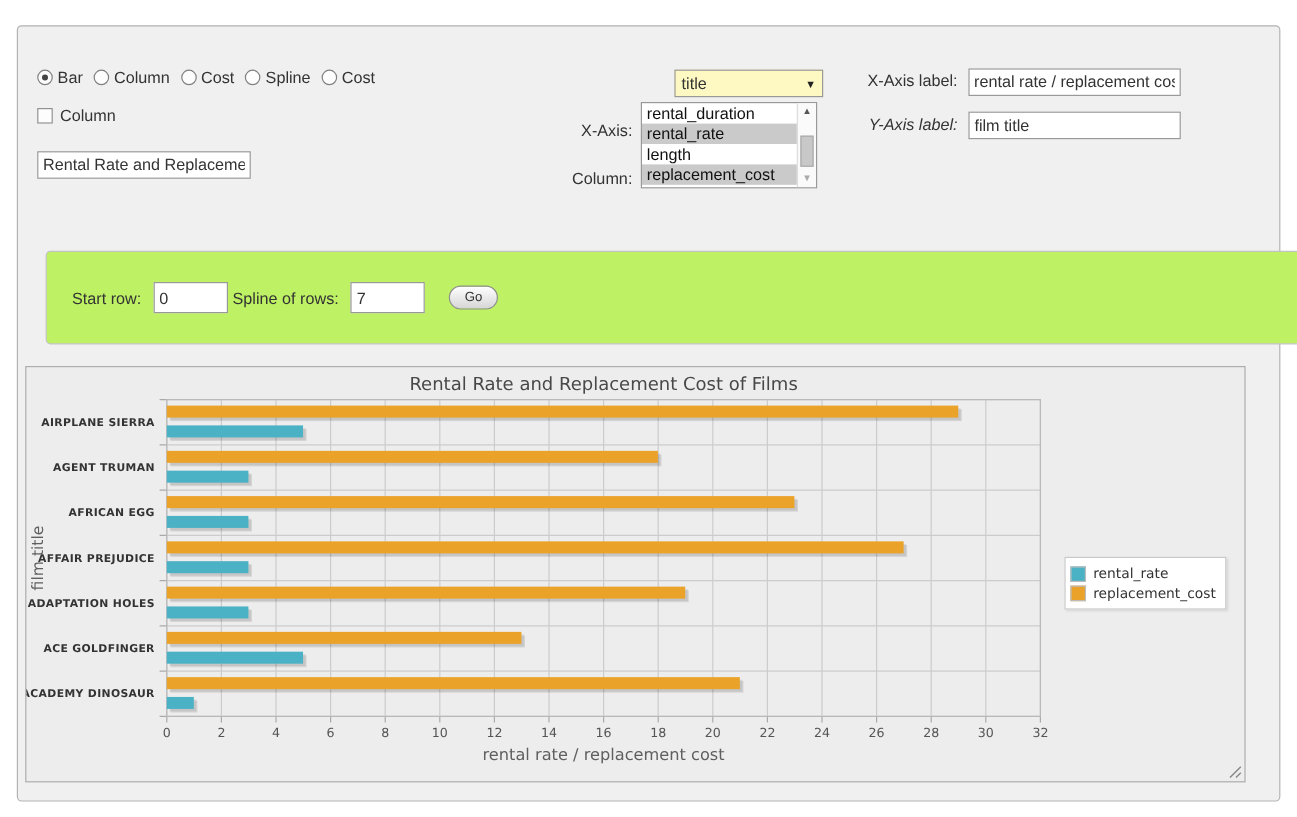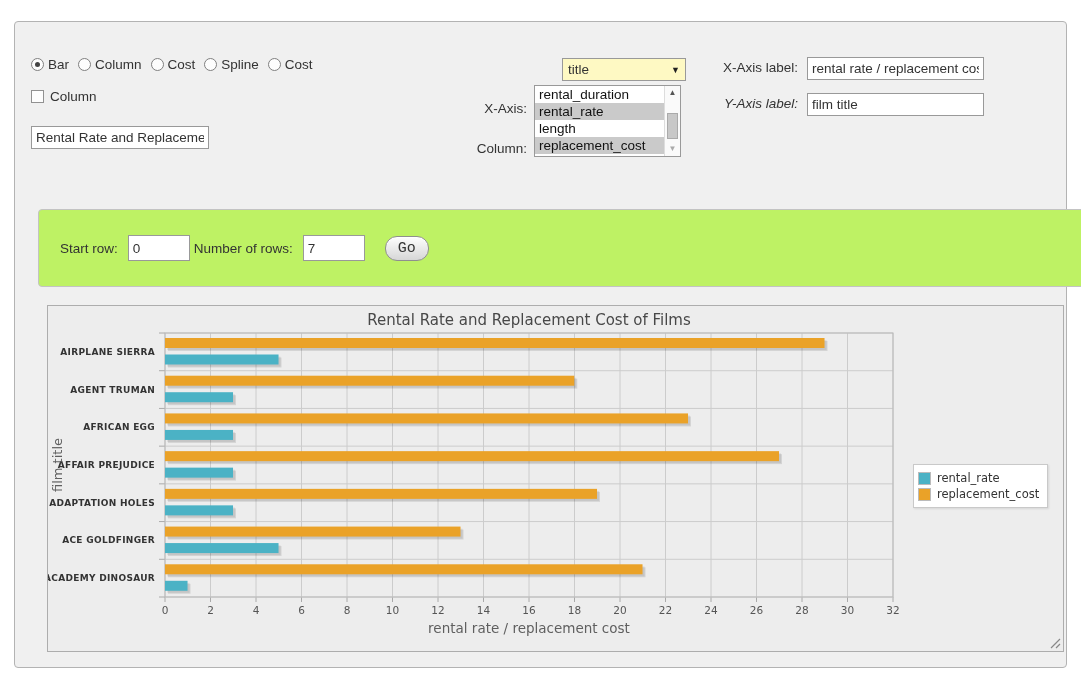--- a/index.html
+++ b/index.html
@@ -53,26 +53,26 @@
   .series-lbl { position: absolute; right: 539px; top: 119px; }
   .xlabel-lbl { position: absolute; right: 268px; top: 38px; }
   .ylabel-lbl { position: absolute; right: 268px; top: 74px; font-style: italic; }
   .xlabel-input { position: absolute; left: 792px; top: 35px; width: 177px; height: 23px; border-color:#aaa; }
   .ylabel-input { position: absolute; left: 792px; top: 71px; width: 177px; height: 23px; border-color:#aaa; }
 
   .rows-panel { position: absolute; left: 23px; top: 163px; width: 1072px; height: 78px;
     background: #bef264; border: 1px solid #c3c3c3; border-radius: 4px;
     display: flex; align-items: center; padding-left: 21px; margin-top: 24px; }
   .rows-panel input[type=text] { width: 62px; height: 26px; margin: 0 4px 0 10px; }
-  .go-btn { margin-left: 16px; padding: 3px 12px; font-size: 15px; color: #333;
-    font-family: Liberation Mono, monospace;
+  .go-btn { margin-left: 16px; padding: 3px 12px; font-size: 11px; color: #333;
+    font-family: Liberation Sans, sans-serif;
     border: 1px solid #8f8f8f; border-radius: 12px;
     background: linear-gradient(#fefefe, #d6d6d6); box-shadow: inset 0 1px 0 #fff; }
 
-  .chart-box { position: absolute; left: 32px; top: 283px; width: 1017px; height: 347px;
+  .chart-box { position: absolute; left: 6px; top: 283px; width: 1017px; height: 347px;
     background: #ededed; border: 1px solid #adadad; }
   .chart-box svg.plot { display: block; font-family: "DejaVu Sans", sans-serif; }
 
   .chart-legend { position: absolute; left: 865px; top: 158px; background: #fff;
     border: 1px solid #c9c9c9; padding: 4px 8px 4px 4px; box-shadow: 1px 1px 2px rgba(0,0,0,0.1); }
   .chart-legend .row { display: flex; align-items: center; margin: 2px 0; }
   .chart-legend .swatch { width: 13px; height: 13px; border: 1px solid #bbb; margin-right: 6px; flex: none; }
   .chart-legend .name { font-size: 11.5px; color: #333; font-family: "DejaVu Sans", sans-serif; white-space: nowrap; }
 
   .grip { position: absolute; right: 2px; bottom: 2px; width: 11px; height: 11px; }
@@ -132,21 +132,21 @@
   <span class="lbl series-lbl">Column:</span>
 
   <span class="lbl xlabel-lbl">X-Axis label:</span>
   <input type="text" class="xlabel-input" value="rental rate / replacement cost" style="">
   <span class="lbl ylabel-lbl">Y-Axis label:</span>
   <input type="text" class="ylabel-input" value="film title" style="">
 
   <div class="rows-panel">
     <span class="lbl">Start row:</span>
     <input type="text" value="0" style="">
-    <span class="lbl">Number of rows:</span>
+    <span class="lbl">Spline of rows:</span>
     <input type="text" value="7" style="">
     <button class="go-btn">Go</button>
   </div>
 
   <div class="chart-box">
     <svg class="plot" id="chart-svg" width="1015" height="345">
         <text x="481" y="19" text-anchor="middle" font-size="15" fill="#484848">Rental Rate and Replacement Cost of Films</text>
         <line x1="117" y1="27" x2="117" y2="291" stroke="#cccccc" stroke-width="1"></line>
         <line x1="117" y1="291" x2="117" y2="296" stroke="#aaaaaa" stroke-width="1"></line>
         <text x="117" y="308" text-anchor="middle" font-size="10.5" fill="#555">0</text>

